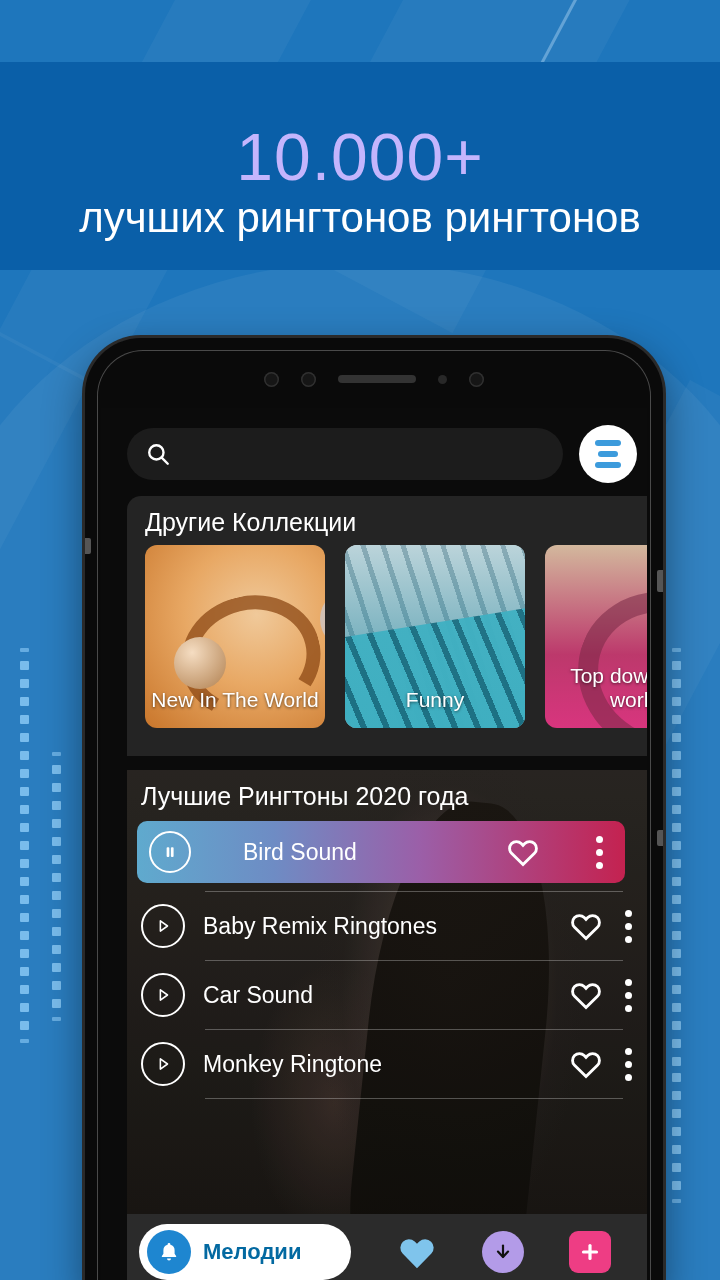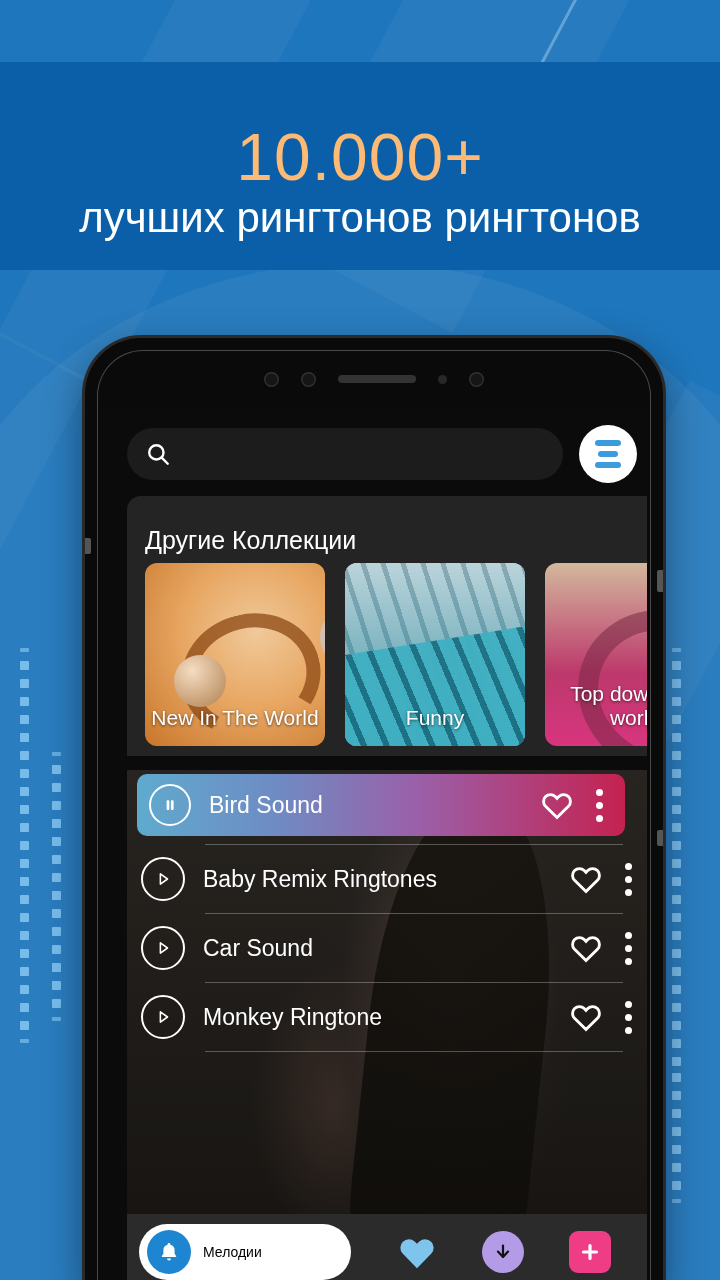--- a/index.html
+++ b/index.html
@@ -30,21 +30,21 @@
   }
   .dots.fade i:first-child, .dots.fade i:last-child { height:4px; opacity:.75; }
 
   
   #banner {
     position:absolute; left:0; top:62px; width:720px; height:208px;
     background:#0A5FA8; display:flex; flex-direction:column;
     align-items:center; justify-content:center; z-index:5;
   }
   #banner .big {
-    color:#fdba74; font-size:66px; font-weight:400; letter-spacing:1px;
+    color:#c4b5fd; font-size:66px; font-weight:400; letter-spacing:1px;
     line-height:1; margin-bottom:6px;margin-top:33px;
   }
   #banner .sub {
     color:#fff; font-size:42px; font-weight:400; line-height:1.05;
     white-space:nowrap;
   }
 
   
   #phone {
     position:absolute; left:85px; top:338px; width:578px; height:952px;
@@ -98,21 +98,21 @@
   #menubtn i:nth-child(1) { width:26px; }
   #menubtn i:nth-child(2) { width:20px; }
   #menubtn i:nth-child(3) { width:26px; }
 
   
   #collections {
     position:absolute; left:26px; top:88px; right:0; height:260px;
     background:#242424; border-radius:14px 0 0 0; overflow:hidden;
   }
   #collections h2 {
-    color:#fff; font-size:25px; font-weight:400; padding:30px 0 8px 18px;
+    color:#fff; font-size:25px; font-weight:400; padding:12px 0 8px 18px;
   }
   #cards { display:flex; gap:20px; padding-left:18px; }
   .card {
     width:180px; height:183px; border-radius:12px; flex:none;
     position:relative; overflow:hidden;
     display:flex; align-items:flex-end; justify-content:center;
   }
   .card .cap {
     position:relative; z-index:2; color:#fff; font-size:21px;
     text-align:center; line-height:1.15; padding-bottom:16px;
@@ -182,20 +182,21 @@
     color:#fff; font-size:25px; font-weight:400; padding:12px 0 6px 14px;
   }
   .row {
     height:68px; display:flex; align-items:center; position:relative;
     padding:0 15px 0 14px;
   }
   .row.active {
     height:62px; margin:4px 22px 0 10px; padding:0 22px 0 12px;
     border-radius:10px;
     background:linear-gradient(90deg,#5FAACE 0%,#6E8CC4 28%,#9B5FA8 58%,#C42250 100%);
+    gap:34px;
   }
   .row .ctrl {
     width:44px; height:44px; border-radius:50%; border:2.5px solid #fff;
     display:flex; align-items:center; justify-content:center; flex:none;
   }
   .row.active .ctrl { width:42px; height:42px; }
   .row .title {
     color:#fff; font-size:23px; margin-left:18px; flex:1; white-space:nowrap;
   }
   .row .heart { width:34px; height:30px; flex:none; margin-right:22px; }
@@ -212,21 +213,21 @@
     padding:0 14px 0 12px; gap:0; z-index:5;
   }
   #melodies {
     background:#fff; border-radius:30px; height:56px; min-width:212px;
     display:flex; align-items:center; padding:0 22px 0 8px; gap:12px;
   }
   .bell {
     width:44px; height:44px; border-radius:50%; background:#1E86D0;
     display:flex; align-items:center; justify-content:center; flex:none;
   }
-  #melodies .lbl { color:#000000; font-size:14px; }
+  #melodies .lbl { color:#0369a1; font-size:22px;font-weight:bold; }
   #navicons { flex:1; display:flex; align-items:center; justify-content:space-around; padding-left:24px; }
   .navheart { width:40px; height:36px; }
   .navdl {
     width:42px; height:42px; border-radius:50%; background:#B39BE8;
     display:flex; align-items:center; justify-content:center;
   }
   .navadd {
     width:42px; height:42px; border-radius:9px; background:#EE3D84;
     display:flex; align-items:center; justify-content:center;
   }
@@ -391,20 +392,21 @@
           <div class="art art-sax"></div>
           <div class="cap" style="white-space:pre-line;">Top download
 world</div>
         </div>
       </div>
     </div>
 
     <div id="ringtones">
       <div id="rtbg"></div>
       <div id="rtcontent">
+        <h2>Лучшие Рингтоны 2020 года</h2>
 
         <div class="row active">
           <div class="ctrl">
             <svg viewBox="0 0 24 24" width="18" height="18">
               <rect x="7.5" y="5.5" width="3.6" height="13" rx="1.3" fill="#fff"></rect>
               <rect x="13.2" y="5.5" width="3.6" height="13" rx="1.3" fill="#fff"></rect>
             </svg>
           </div>
           <div class="title">Bird Sound</div>
           <svg class="heart" viewBox="0 0 24 22" fill="none" stroke="#fff" stroke-width="2.1">

